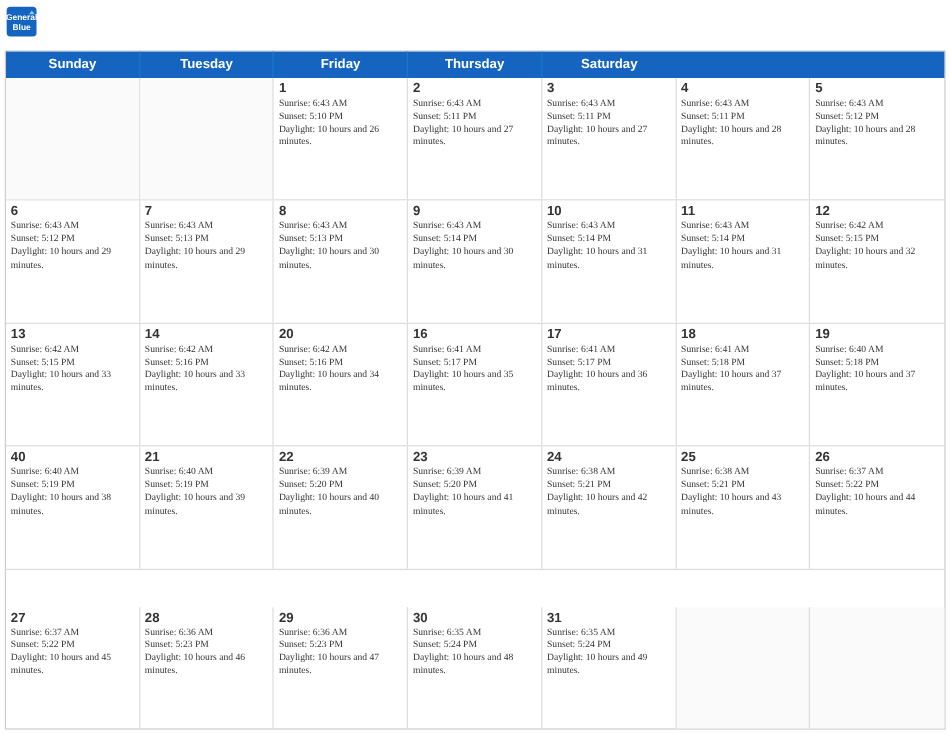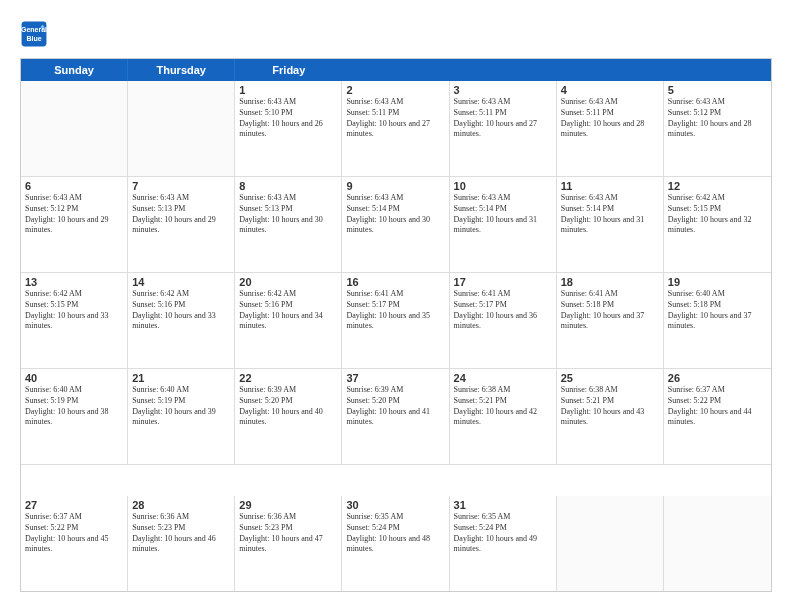--- a/index.html
+++ b/index.html
@@ -6,21 +6,21 @@
     body {
       width: 792px;
       height: 612px;
       font-family: Arial, sans-serif;
       background: #fff;
       overflow: hidden;
     }
     .page {
       width: 792px;
       height: 612px;
-      padding: 20px;
+      padding: 4px;
       display: flex;
       flex-direction: column;
     }
     .header {
       display: flex;
       justify-content: space-between;
       align-items: flex-start;
       margin-bottom: 10px;
     }
     .logo {
@@ -127,22 +127,24 @@
     </div>
     <div class="title-block">
       <div class="main-title"></div>
       <div class="subtitle"></div>
     </div>
   </div>
 
   <div class="calendar">
     <div class="cal-header">
     <div class="cal-header-cell">Sunday</div>
+        <div class="cal-header-cell">Tuesday</div>
+        <div class="cal-header-cell">Friday</div>
         <div class="cal-header-cell">Thursday</div>
-        <div class="cal-header-cell">Friday</div>
+        <div class="cal-header-cell">Saturday</div>
       </div>
     <div class="cal-body">
     <div class="cal-row">
           <div class="cal-cell empty"></div>
           <div class="cal-cell empty"></div>
           <div class="cal-cell">
             <span class="day-num">1</span>
             <div class="cell-info" style="white-space: pre-line;">Sunrise: 6:43 AM
 Sunset: 5:10 PM
 Daylight: 10 hours and 26 minutes.</div>
@@ -273,21 +275,21 @@
 Sunset: 5:19 PM
 Daylight: 10 hours and 39 minutes.</div>
           </div>
           <div class="cal-cell">
             <span class="day-num">22</span>
             <div class="cell-info" style="white-space: pre-line;">Sunrise: 6:39 AM
 Sunset: 5:20 PM
 Daylight: 10 hours and 40 minutes.</div>
           </div>
           <div class="cal-cell">
-            <span class="day-num">37</span>
+            <span class="day-num">23</span>
             <div class="cell-info" style="white-space: pre-line;">Sunrise: 6:39 AM
 Sunset: 5:20 PM
 Daylight: 10 hours and 41 minutes.</div>
           </div>
           <div class="cal-cell">
             <span class="day-num">24</span>
             <div class="cell-info" style="white-space: pre-line;">Sunrise: 6:38 AM
 Sunset: 5:21 PM
 Daylight: 10 hours and 42 minutes.</div>
           </div>

